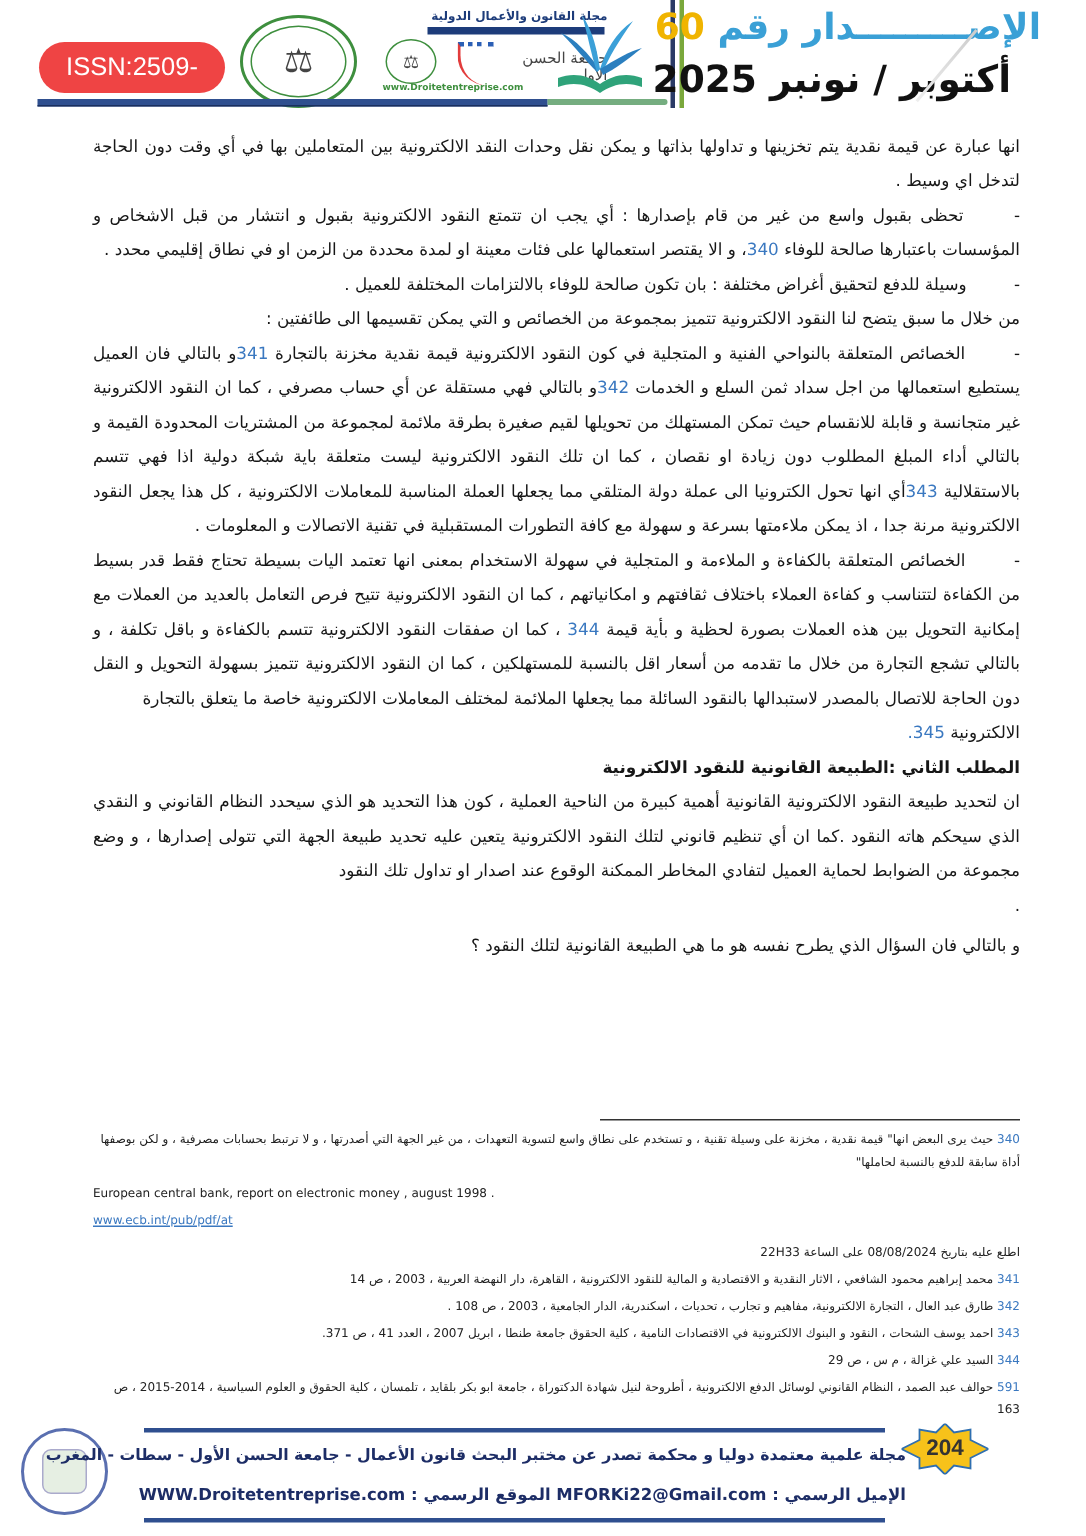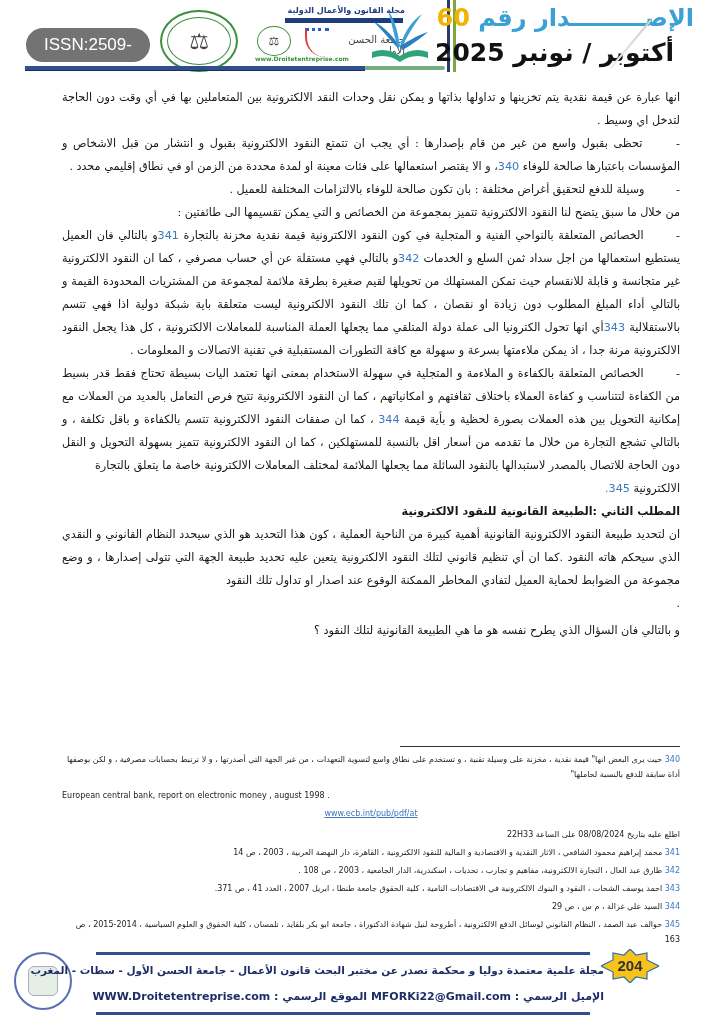--- a/index.html
+++ b/index.html
@@ -1,20 +1,20 @@
 <!DOCTYPE html>
 <html><head>
 <meta charset="utf-8">
 <style>
   html, body { margin:0; padding:0; background:#ffffff; }
   body { width:724px; height:1024px; position:relative; overflow:hidden; font-family:"DejaVu Sans", sans-serif; color:#111; }
 
   
   .header { position:absolute; left:0; top:0; width:724px; height:80px; }
-  .issn-pill { position:absolute; left:26px; top:28px; width:124px; height:34px; border-radius:17px; background:#737373; color:#fff; font-family:"Liberation Sans", sans-serif; font-size:17px; line-height:34px; text-align:center; }
+  .issn-pill { position:absolute; left:26px; top:28px; width:124px; height:34px; border-radius:17px; background:#ef4444; color:#fff; font-family:"Liberation Sans", sans-serif; font-size:17px; line-height:34px; text-align:center; }
   .seal { position:absolute; border-radius:50%; background:#fff; border:2px solid #3e8f3e; box-sizing:border-box; display:flex; align-items:center; justify-content:center; }
   .seal.big { left:160px; top:10px; width:78px; height:62px; }
   .seal .ring { position:absolute; inset:5px; border-radius:50%; border:1px solid #3e8f3e; }
   .scales { font-size:22px; color:#444; position:relative; z-index:1; }
   .journal-banner { position:absolute; left:255px; top:6px; width:150px; height:56px; }
   .journal-banner .jtitle { position:absolute; right:0; top:0; font-size:8px; color:#1d3c7a; font-weight:bold; white-space:nowrap; direction:rtl; }
   .journal-banner .jsub { position:absolute; right:2px; top:12px; width:118px; height:5px; background:#1d3c7a; }
   .seal.small { left:2px; top:20px; width:34px; height:30px; border-width:1px; }
   .seal.small .scales { font-size:12px; }
   .uni-mark { position:absolute; left:50px; top:22px; width:22px; height:26px; border-left:2px solid #e23c3c; border-top:3px dotted #2b5fb5; border-radius:0 0 0 20px; }
@@ -38,21 +38,21 @@
   .bullet { padding-right:0; }
   .bullet .dash { display:inline-block; width:32px; text-align:right; }
   .ref { color:#3a78c0; }
   .heading { font-weight:bold; }
 
   
   .fn-rule { position:absolute; left:400px; top:746px; width:280px; height:1px; background:#333; }
   .footnotes { position:absolute; left:62px; top:752px; width:618px; direction:rtl; font-size:8px; line-height:15px; color:#222; }
   .footnotes p { margin:0 0 3px 0; }
   .footnotes .ltr { direction:ltr; text-align:left; }
-  .footnotes .link { color:#3a78c0; text-decoration:underline;text-align:center; }
+  .footnotes .link { color:#3a78c0; text-decoration:underline; }
   .fn-num { color:#3a78c0; }
 
   
   .footer-rule { position:absolute; left:96px; width:494px; height:3px; background:#2f4f8f; }
   .footer-rule.top { top:952px; }
   .footer-rule.bottom { top:1012px; }
   .footer-line1 { position:absolute; right:120px; top:964px; direction:rtl; font-size:10.5px; font-weight:bold; color:#1d2d66; white-space:nowrap; }
   .footer-line2 { position:absolute; right:120px; top:990px; direction:rtl; font-size:11px; font-weight:bold; color:#1d2d66; white-space:nowrap; }
   .page-badge { position:absolute; left:601px; top:949px; width:58px; height:34px; }
   .page-badge svg { position:absolute; left:0; top:0; }
@@ -167,21 +167,21 @@
   </p>
   <p>
     <span class="fn-num">343</span>
     <span>احمد يوسف الشحات ، النقود و البنوك الالكترونية في الاقتصادات النامية ، كلية الحقوق جامعة طنطا ، ابريل 2007 ، العدد 41 ، ص 371.</span>
   </p>
   <p>
     <span class="fn-num">344</span>
     <span>السيد علي غزالة ، م س ، ص 29</span>
   </p>
   <p>
-    <span class="fn-num">345</span>
+    <span class="fn-num">591</span>
     <span>حوالف عبد الصمد ، النظام القانوني لوسائل الدفع الالكترونية ، أطروحة لنيل شهادة الدكتوراة ، جامعة ابو بكر بلقايد ، تلمسان ، كلية الحقوق و العلوم السياسية ، 2014-2015 ، ص 163</span>
   </p>
 </div>
 
 <div class="footer-seal">
   <div class="inner"></div>
 </div>
 <div class="footer-rule top"></div>
 <div class="footer-line1">مجلة علمية معتمدة  دوليا و محكمة تصدر عن مختبر البحث قانون الأعمال - جامعة الحسن الأول - سطات - المغرب</div>
 <div class="footer-line2">الإميل الرسمي :  MFORKi22@Gmail.com  الموقع الرسمي : WWW.Droitetentreprise.com</div>

